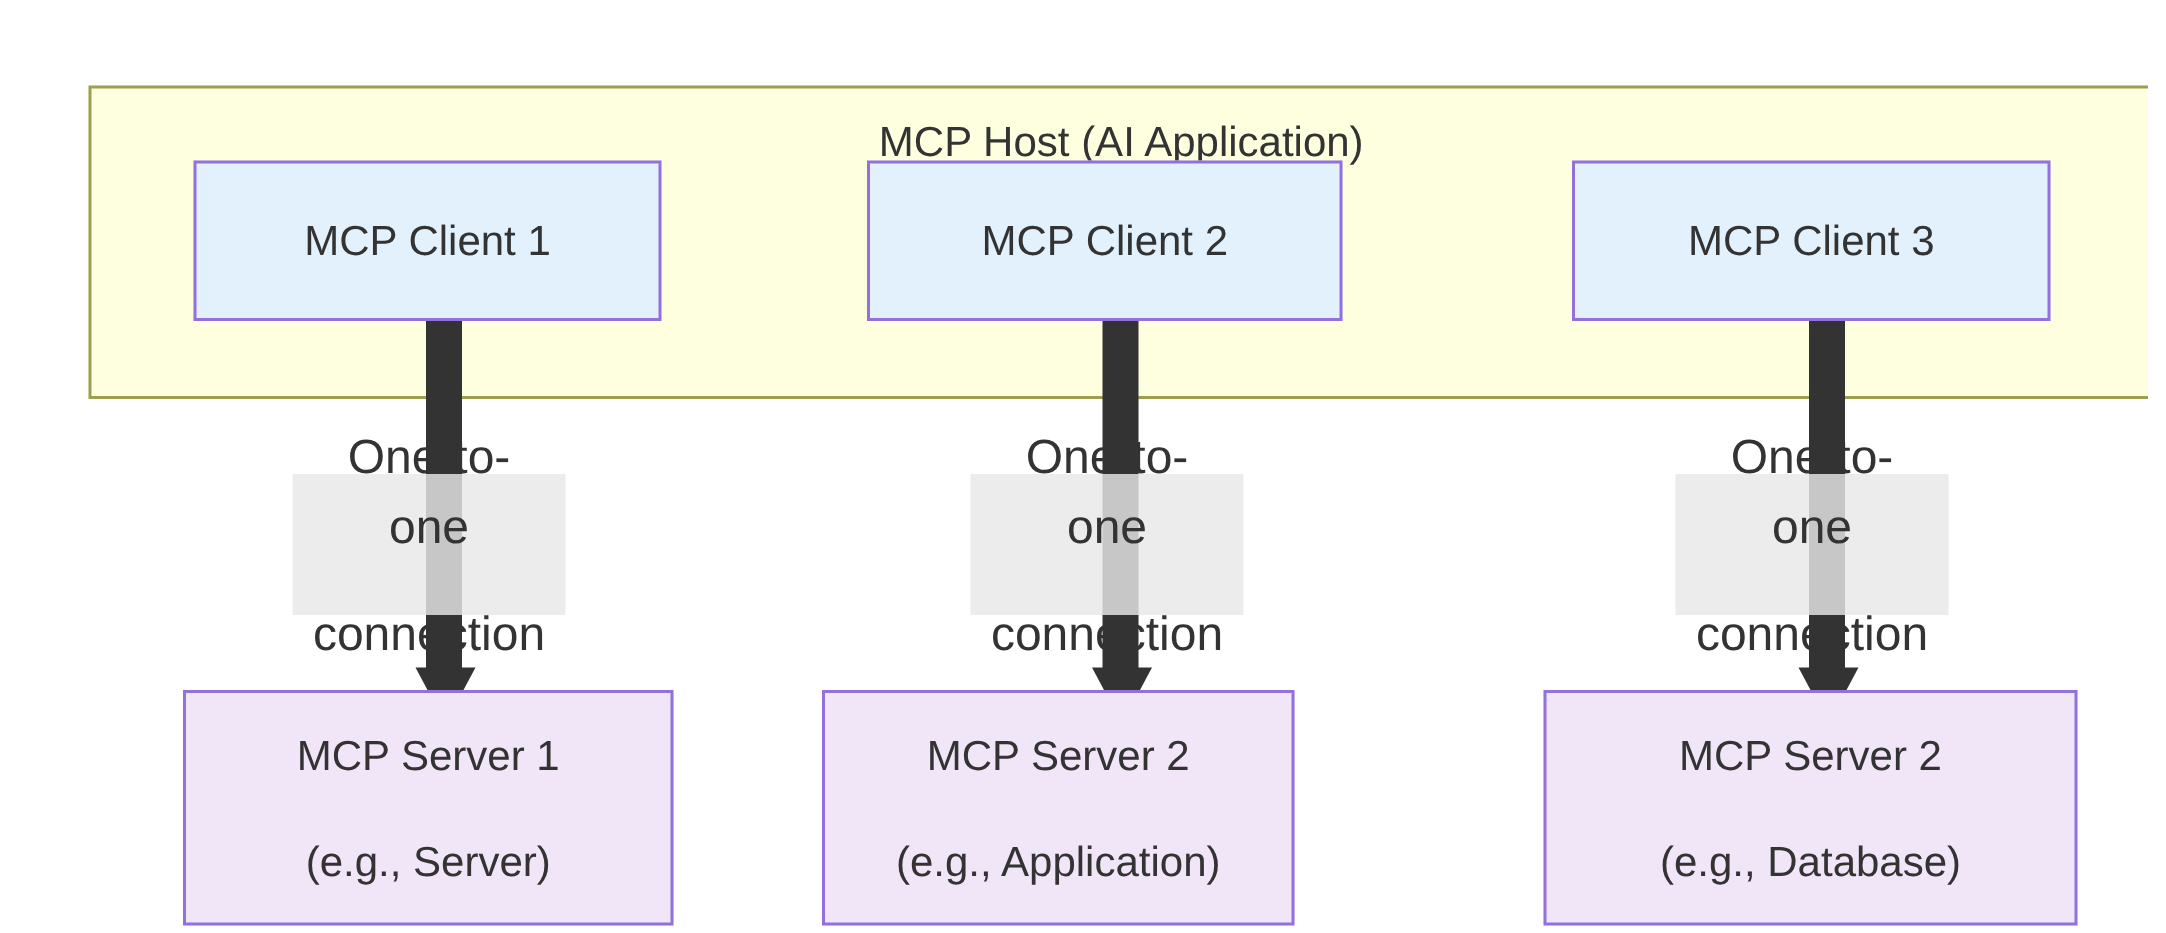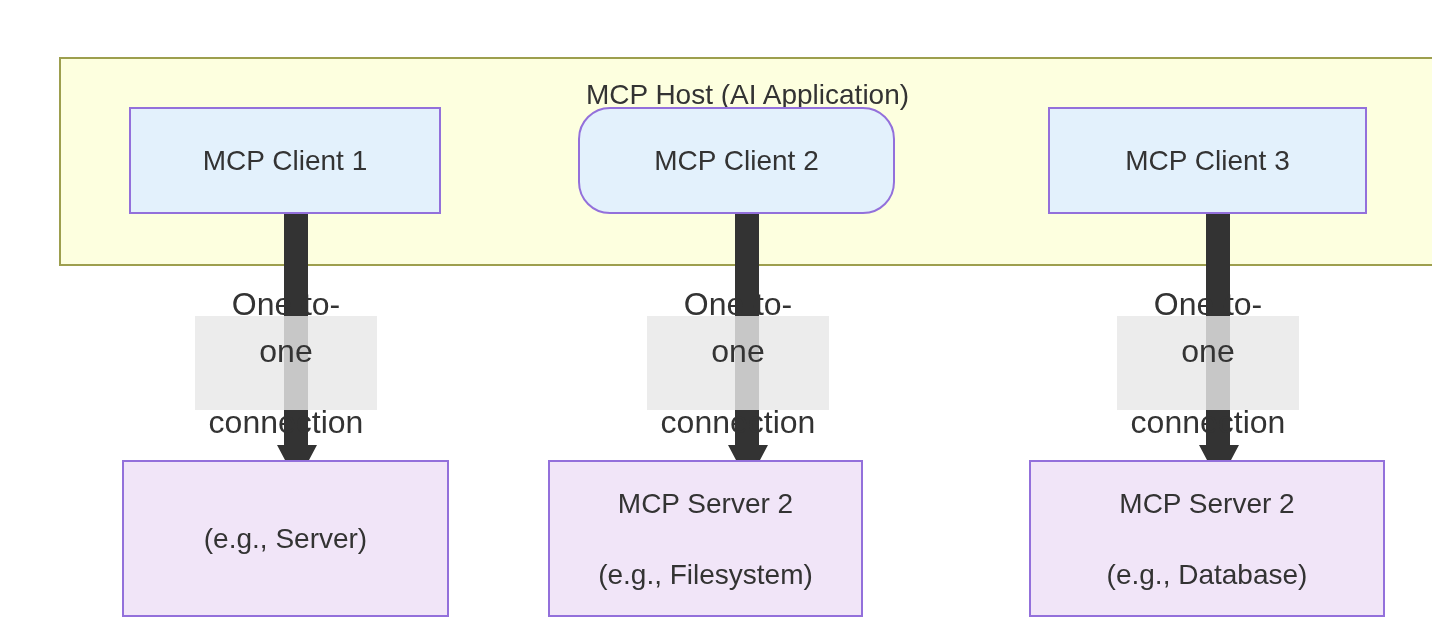--- a/index.html
+++ b/index.html
@@ -99,21 +99,21 @@
 
 <div class="canvas">
 
   <div class="host">
     <div class="host-title">MCP Host (AI Application)</div>
   </div>
 
   <div class="node client" style="left:105px; width:312px;">
     <span>MCP Client 1</span>
   </div>
-  <div class="node client" style="left:554px; width:317px;border-radius:32px;">
+  <div class="node client" style="left:554px; width:317px;">
     <span>MCP Client 2</span>
   </div>
   <div class="node client" style="left:1024px; width:319px;">
     <span>MCP Client 3</span>
   </div>
 
   <div class="edge-line" style="left:260px;"></div>
   <div class="arrow-head" style="left:253px;"></div>
   <div class="edge-label" style="left:171px;">
     <span>One-to-one</span>
@@ -128,24 +128,25 @@
   </div>
 
   <div class="edge-line" style="left:1182px;"></div>
   <div class="arrow-head" style="left:1175px;"></div>
   <div class="edge-label" style="left:1093px;">
     <span>One-to-one</span>
     <span>connection</span>
   </div>
 
   <div class="node server" style="left:98px; width:327px;">
+    <span>MCP Server 1</span>
     <span>(e.g., Server)</span>
   </div>
   <div class="node server" style="left:524px; width:315px;align-items:center;">
     <span>MCP Server 2</span>
-    <span>(e.g., Filesystem)</span>
+    <span>(e.g., Application)</span>
   </div>
   <div class="node server" style="left:1005px; width:356px;">
     <span>MCP Server 2</span>
     <span>(e.g., Database)</span>
   </div>
 
 </div>
 
 </body></html>

